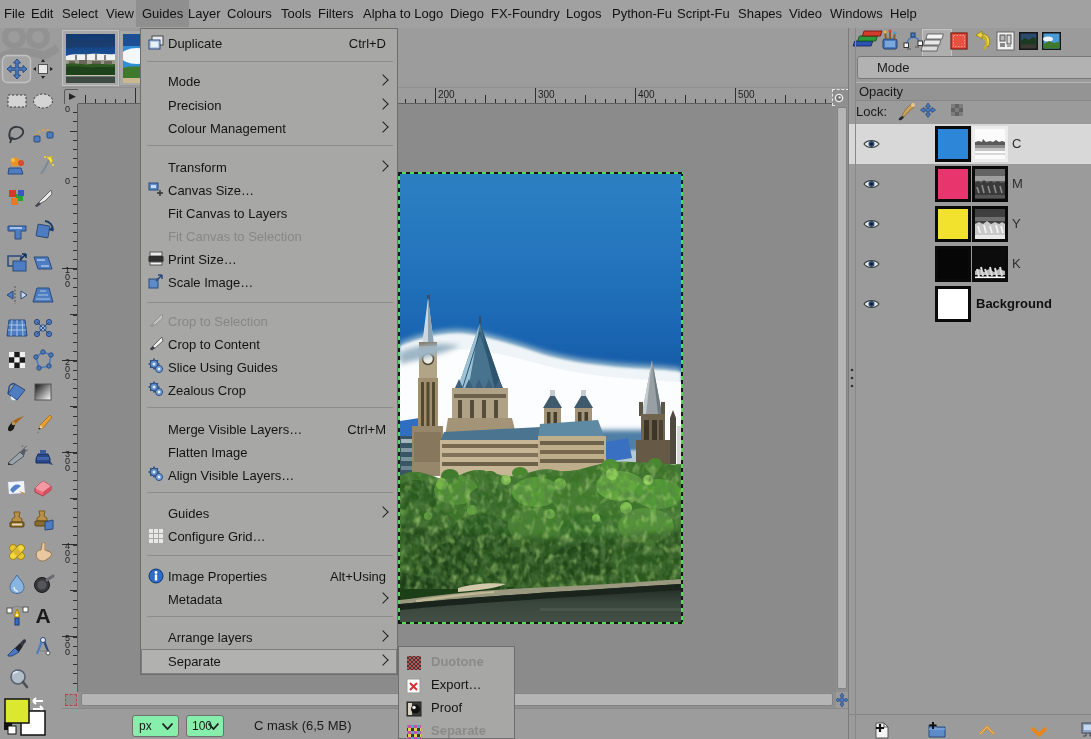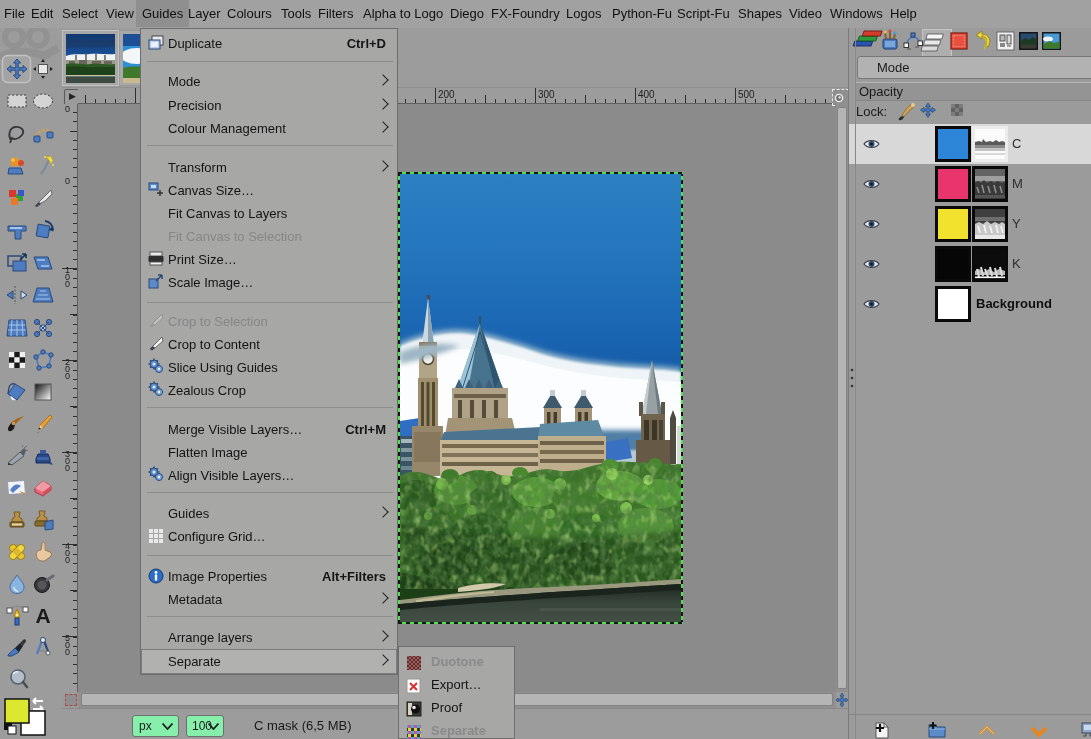--- a/index.html
+++ b/index.html
@@ -56,21 +56,21 @@
   #opacity{position:absolute;left:8px;top:54px;width:235px;height:17px;background:#949494;border-top:1px solid #b5b5b5;border-bottom:1px solid #868686;font-size:13px;color:#1a1a1a;line-height:17px;padding-left:3px;}
   #lockrow{position:absolute;left:8px;top:72px;width:235px;height:24px;font-size:13px;color:#1a1a1a;line-height:24px;}
   .lrow{position:absolute;left:1px;width:242px;height:40px;}
   .sw{position:absolute;left:86px;top:2px;width:30px;height:30px;border:3px solid #0a0a0a;}
   .th{position:absolute;left:123px;top:2px;width:30px;height:30px;border:3px solid #0a0a0a;}
   .lname{position:absolute;left:163px;top:0;height:40px;line-height:40px;font-size:13px;color:#2e2e2e;}
   
   #imenu{left:140px;top:28px;width:258px;height:647px;background:#a7a7a5;border:1px solid #6e6e6e;box-sizing:border-box;z-index:50;}
   .mi{position:absolute;left:1px;width:254px;height:23px;font-size:13px;color:#141414;}
   .mi .t{position:absolute;left:26px;top:0;line-height:23px;}
-  .mi .s{position:absolute;right:10px;top:0;line-height:23px;font-weight:bold;}
+  .mi .s{position:absolute;right:10px;top:0;line-height:23px;}
   .mi .a{position:absolute;right:9px;top:6px;width:7px;height:7px;border-right:1.8px solid #222;border-top:1.8px solid #222;transform:rotate(45deg);}
   .mi.dis .t{color:#878787;}
   .msep{position:absolute;left:6px;width:246px;height:1px;background:#8c8c8c;}
   #submenu{left:398px;top:646px;width:117px;height:93px;background:#a7a7a5;border:1px solid #6e6e6e;box-sizing:border-box;z-index:60;}
   .smi{position:absolute;left:1px;width:113px;height:23px;font-size:13px;color:#141414;}
   .smi .t{position:absolute;left:31px;line-height:23px;}
   .smi.dis .t{color:#8a8a8a;font-weight:bold;}
 </style>
 </head>
 <body>
@@ -893,21 +893,21 @@
   <div class="mi" style="top:496px">
       <span class="t">Configure Grid…</span>
     </div>
   <div class="mi" style="top:473px">
       <span class="t">Guides</span>
       <span class="a"></span>
     </div>
   <div class="msep" style="top:526px"></div>
   <div class="mi" style="top:536px">
       <span class="t">Image Properties</span>
-      <span class="s">Alt+Filters</span>
+      <span class="s">Alt+Using</span>
     </div>
   <div class="mi" style="top:559px">
       <span class="t">Metadata</span>
       <span class="a"></span>
     </div>
   <div class="msep" style="top:587px"></div>
   <div class="mi" style="top:597px">
       <span class="t">Arrange layers</span>
       <span class="a"></span>
     </div>

